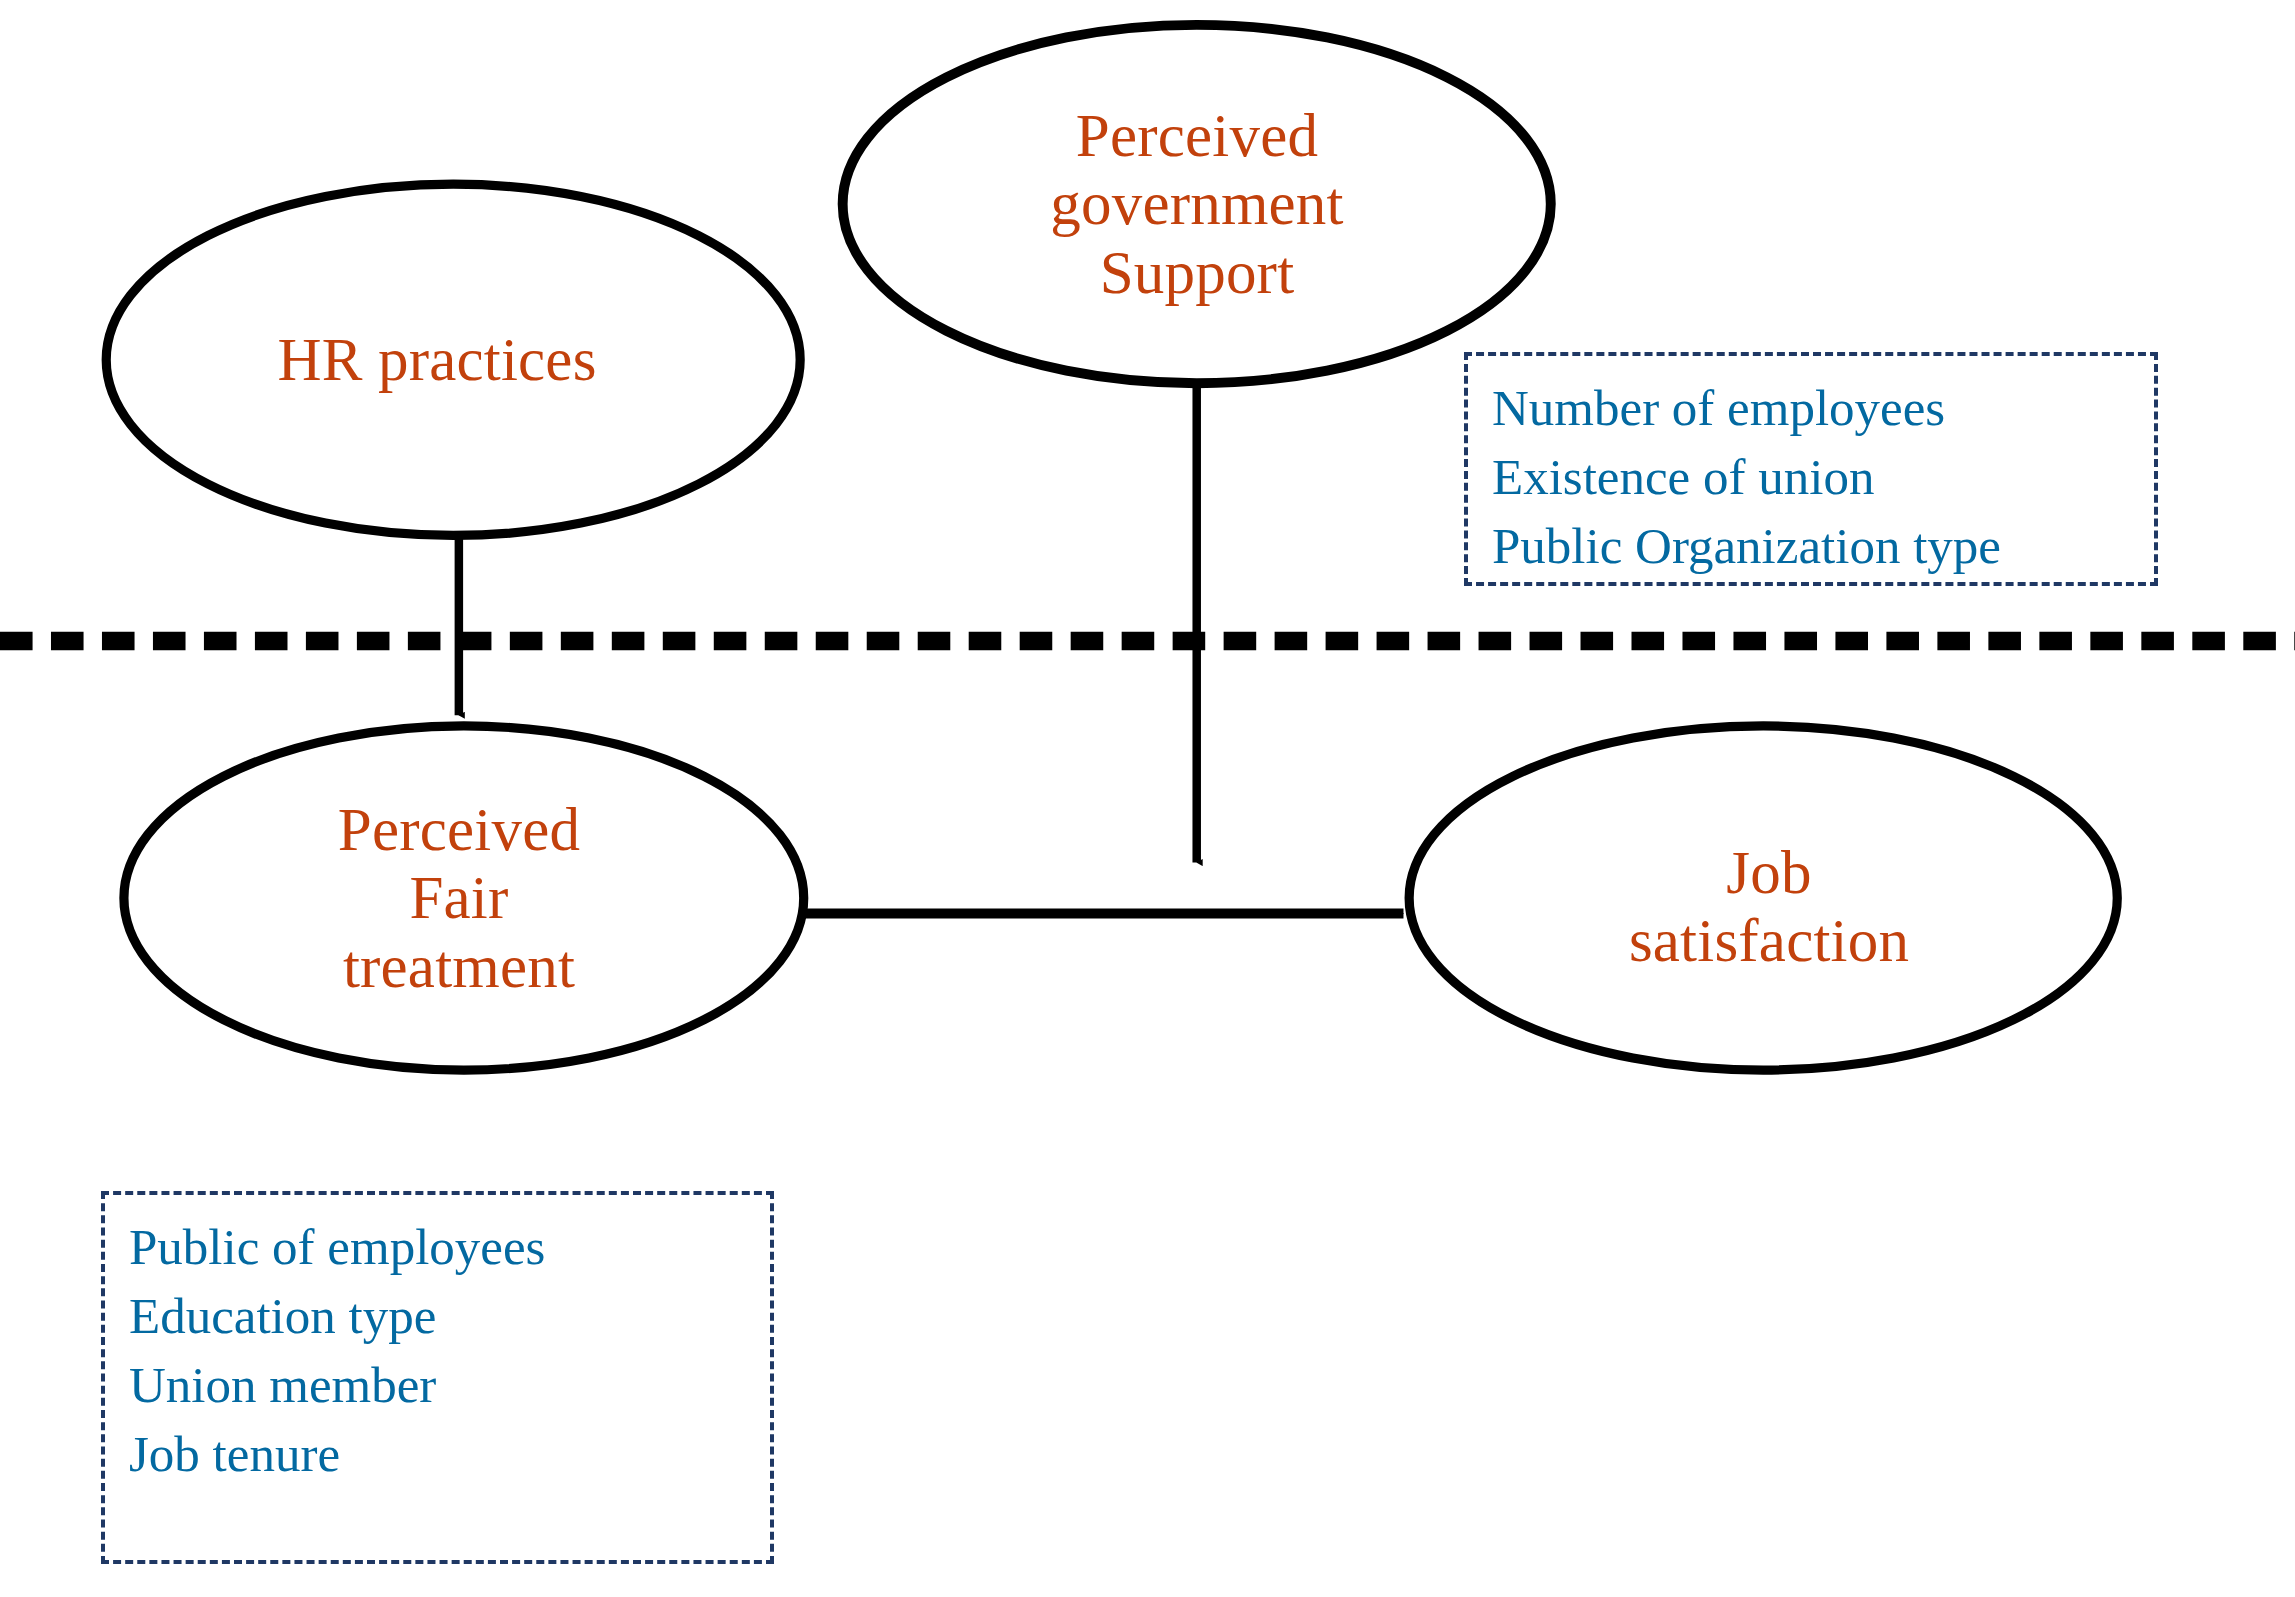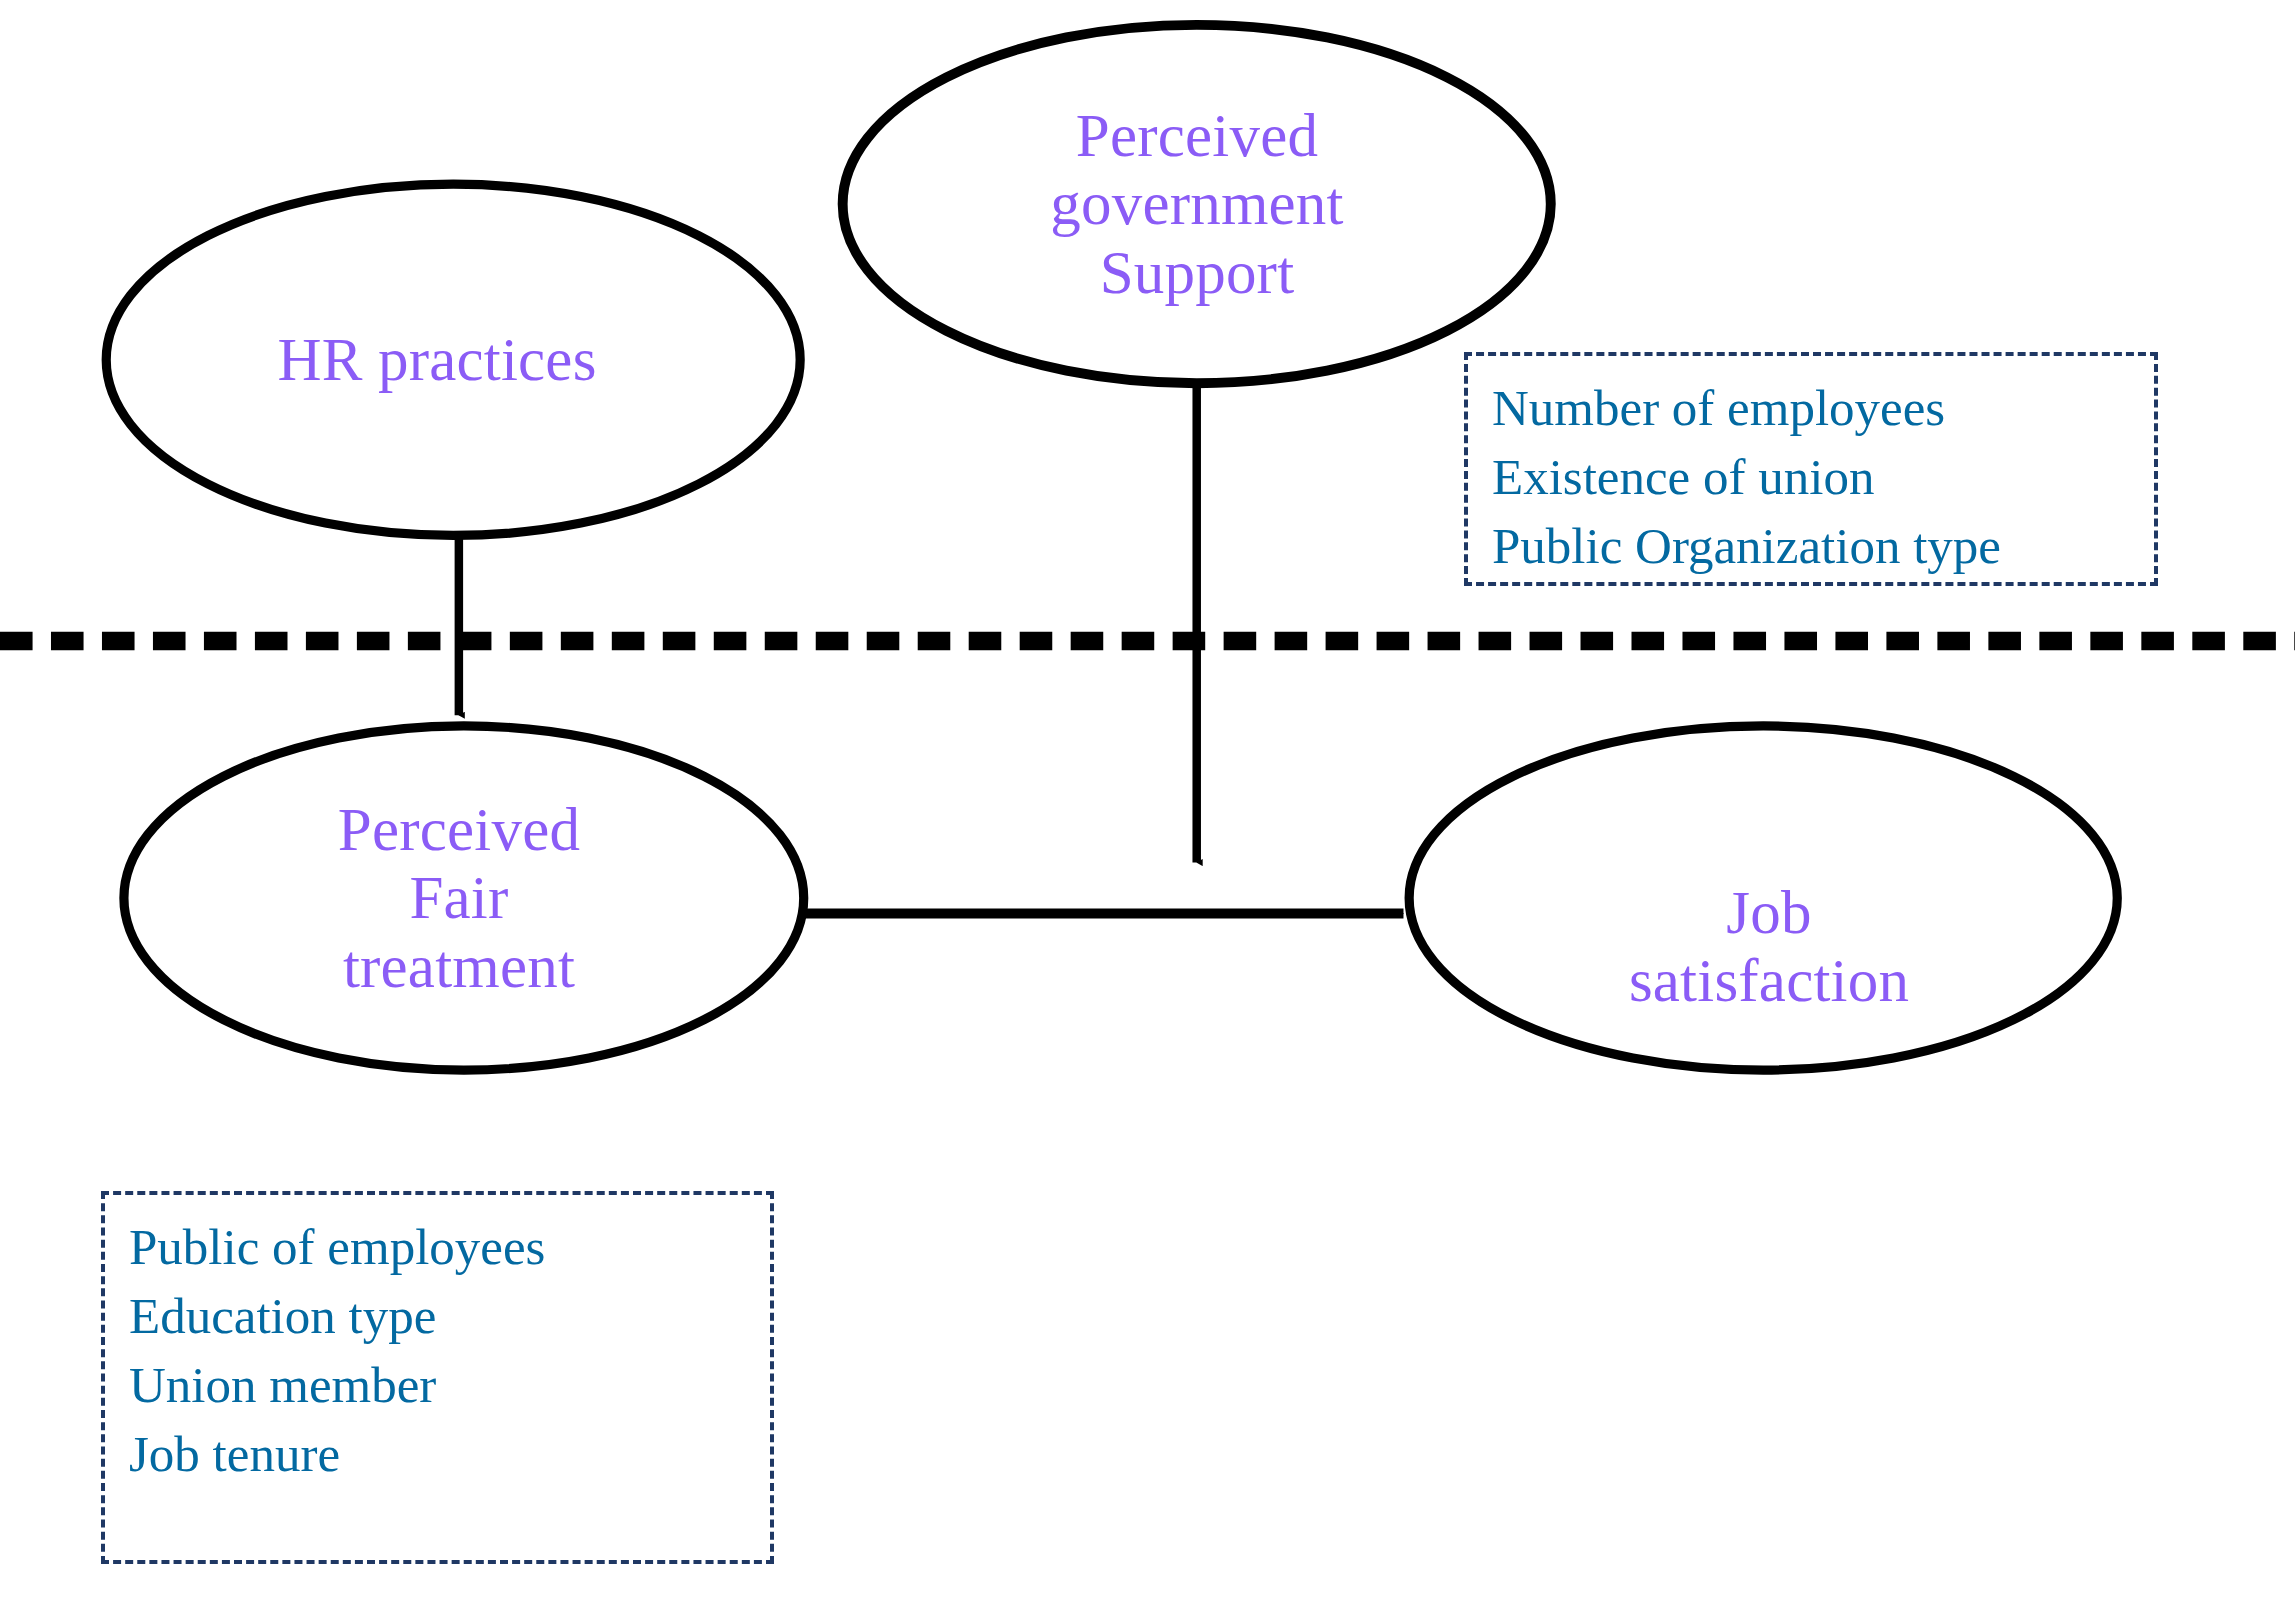--- a/index.html
+++ b/index.html
@@ -21,21 +21,21 @@
     position: absolute;
     left: 0;
     top: 0;
     width: 2295px;
     height: 1597px;
     display: block;
   }
   .node-label {
     position: absolute;
     text-align: center;
-    color: #8b5cf6;
+    color: #c2410c;
     font-family: "Liberation Serif", "DejaVu Serif", serif;
     font-size: 61px;
     line-height: 1.12;
     letter-spacing: 0.2px;
     white-space: pre-line;
     transform: translate(-50%, -50%);
     pointer-events: none;
   }
   .moderator-box {
     position: absolute;
@@ -94,21 +94,21 @@
   <div class="node-label" style="left:437px; top:360px;">HR practices</div>
 
   <div class="node-label" style="left:1197px; top:204px;">Perceived
 government
 Support</div>
 
   <div class="node-label" style="left:459px; top:898px;">Perceived
 Fair
 treatment</div>
 
-  <div class="node-label" style="left:1769px; top:907px;margin-top:40px;">Job
+  <div class="node-label" style="left:1769px; top:907px;">Job
 satisfaction</div>
 
   <div class="moderator-box" style="left:1464px; top:352px; width:694px; height:234px;">
     <ul class="moderator-list">
       <li>Number of employees</li>
       <li>Existence of union</li>
       <li>Public Organization type</li>
     </ul>
   </div>
 

